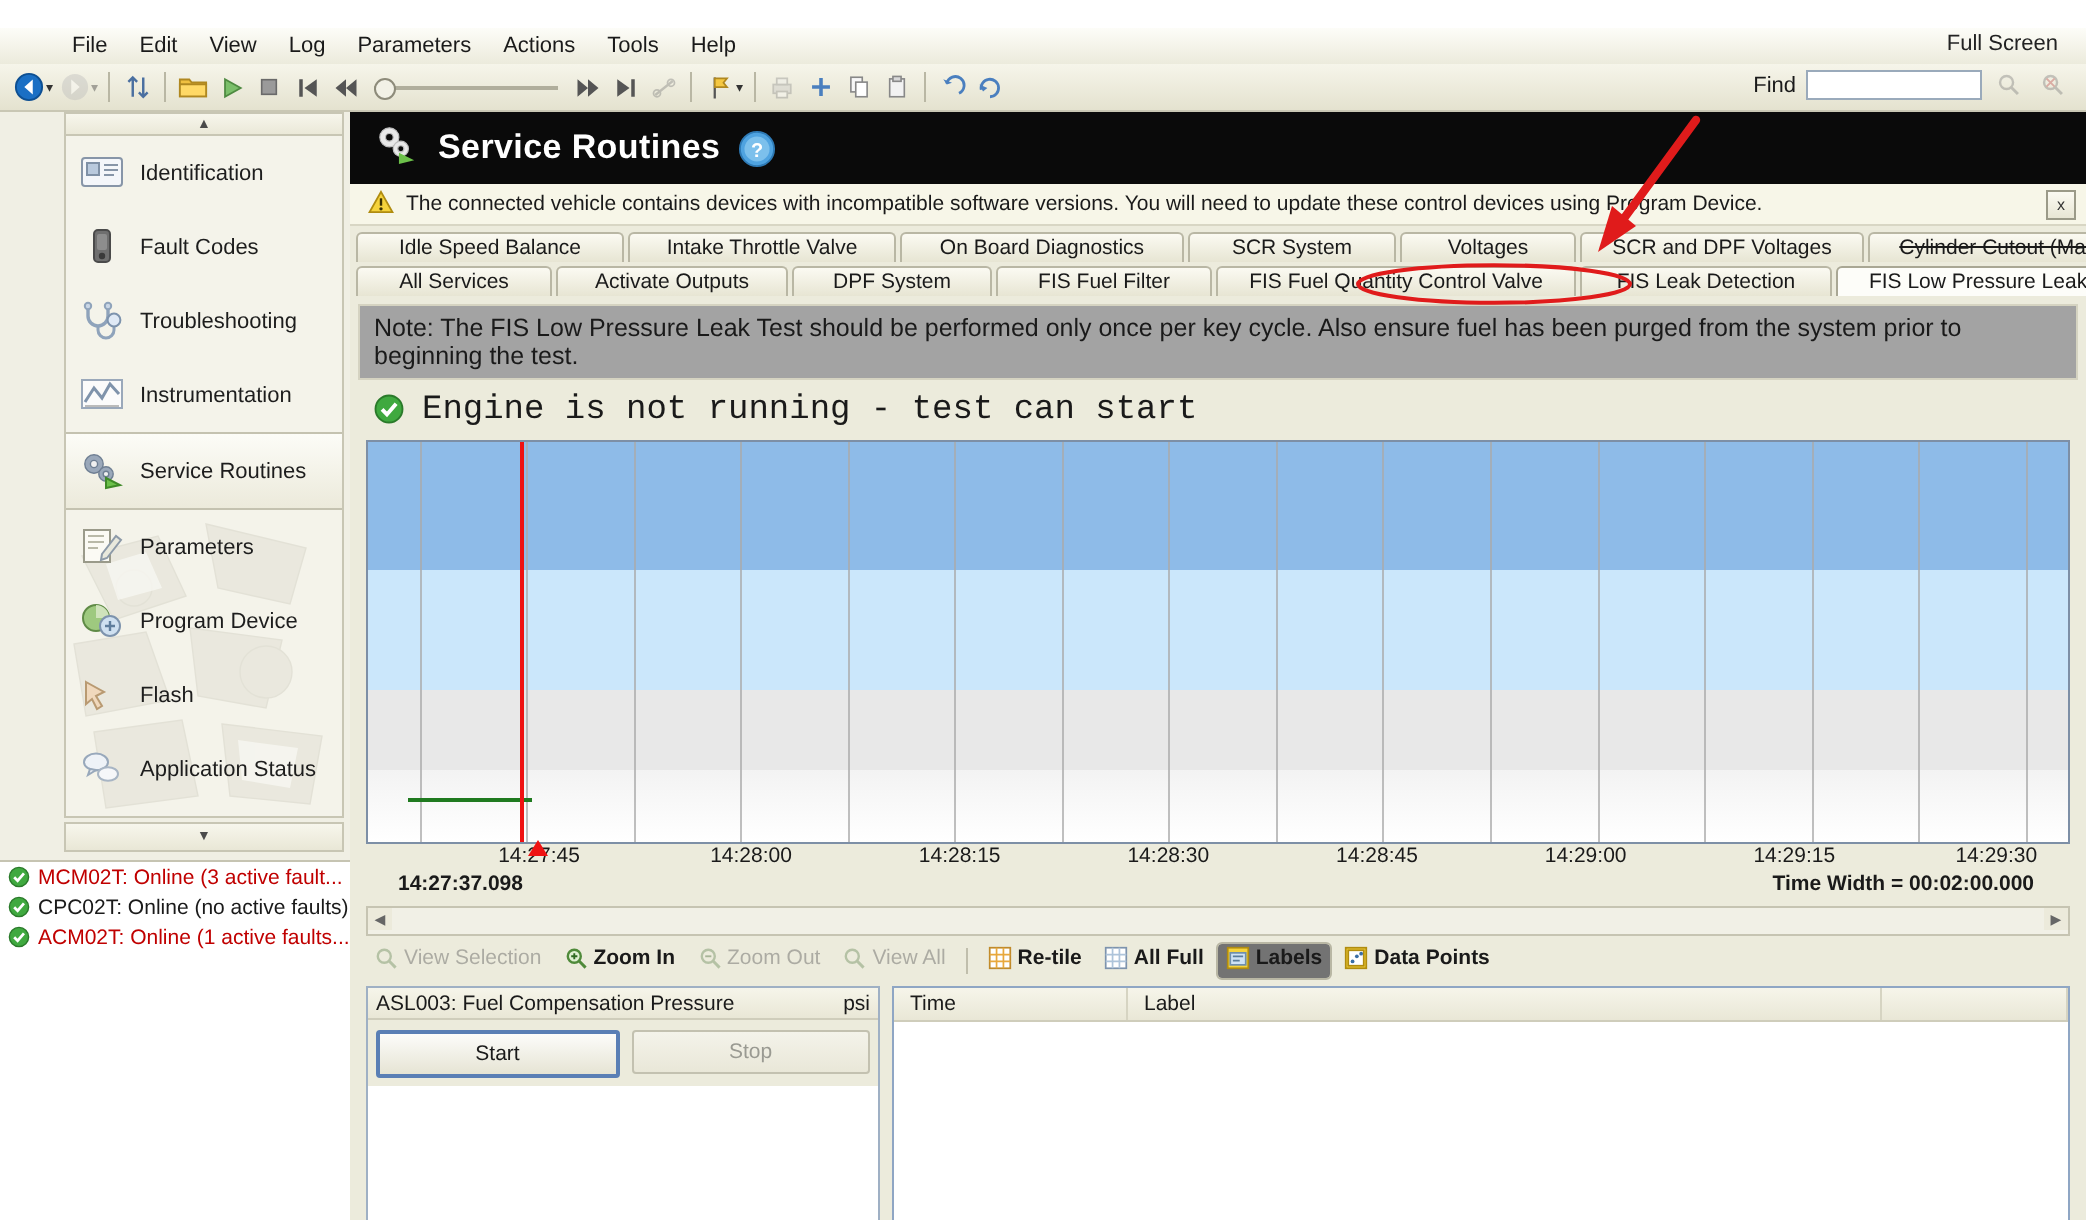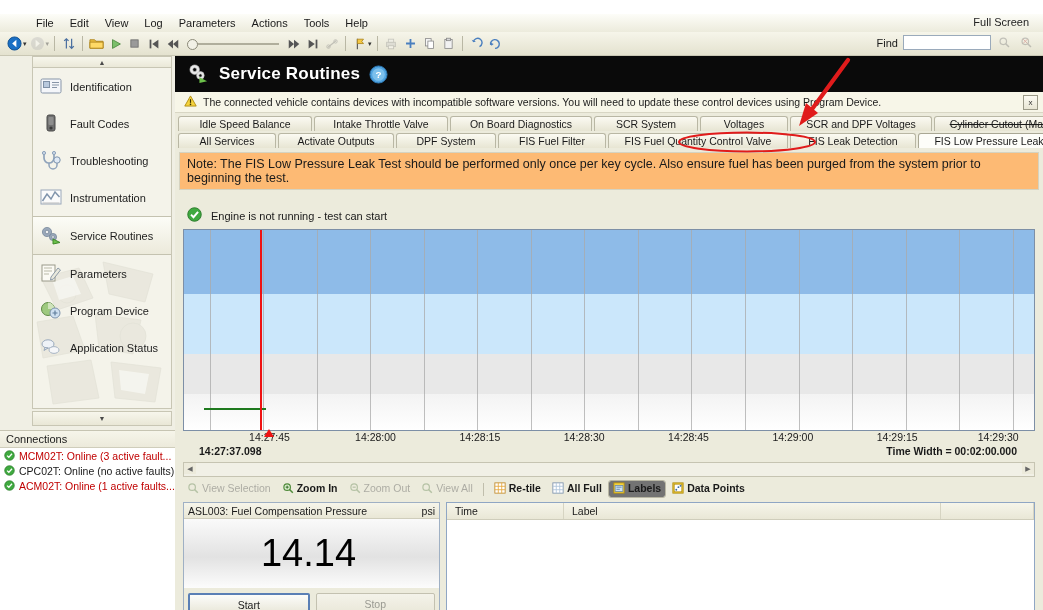--- a/index.html
+++ b/index.html
@@ -131,27 +131,27 @@
     border-radius:3px 3px 0 0;
     display:flex;align-items:center;justify-content:center;
     font-size:10.5px;color:#1a1a1a;padding:0 7px;white-space:nowrap;cursor:default;
   }
   .tab.active{
     background:#fdfdf9;border-color:#a9a794;font-weight:normal;
   }
   .tab-strike{text-decoration:line-through;}
 
   .note{
-    margin:4px 4px 11px 4px;background:#fdba74;border:1px solid #d5d3c1;
+    margin:4px 4px 0 4px;background:#a3a3a3;border:1px solid #d5d3c1;
     padding:4px 7px;font-size:12.5px;color:#1a1a1a;
   }
   .statusline{
     display:flex;align-items:center;gap:9px;padding:6px 0 5px 12px;
   }
-  .status-txt{font-size:11px;color:#1a1a1a;}
+  .status-txt{font-size:17px;color:#1a1a1a;font-family:Liberation Mono, monospace;}
 
   
   .chartbox{
     margin:0 8px;height:200px;background:#fff;border:1px solid #7d8fa6;position:relative;
   }
   .band{position:absolute;left:0;width:100%;}
   .gridv{position:absolute;top:0;bottom:0;width:1px;background:#a9a9a9;opacity:.75;}
   .trace{position:absolute;height:2px;background:#1f7a1f;}
   .cursor{position:absolute;top:0;bottom:0;width:2px;background:#ef1212;}
 
@@ -474,37 +474,44 @@
           <svg width="24" height="20" viewBox="0 0 24 20">
               <circle cx="9" cy="9" r="6.5" fill="#9ec97f" stroke="#5f8a46"></circle>
               <path d="M9 2.5 A6.5 6.5 0 0 1 15.5 9 L9 9 Z" fill="#cfe3bb"></path>
               <circle cx="16" cy="13" r="5" fill="#cfe0f0" stroke="#7d93ad"></circle>
               <path d="M13.5 13 h5 M16 10.5 v5" stroke="#5f7d9c" stroke-width="1.2"></path>
             </svg>
         </span>
         <span class="sb-label">Program Device</span>
       </div>
 
+      <div class="sb-item">
+        <span class="sb-ic">
+          <svg width="24" height="20" viewBox="0 0 24 20">
+              <path d="M4 4 L13 9 L9 11 L12 16 L9.5 17.5 L7 12.5 L4 15 Z" fill="#f0d8bc" stroke="#b99a72"></path>
+            </svg>
+        </span>
+        <span class="sb-label">Flash</span>
+      </div>
 
       <div class="sb-item">
         <span class="sb-ic">
           <svg width="24" height="20" viewBox="0 0 24 20">
               <ellipse cx="9" cy="7" rx="6" ry="4.2" fill="#eef2f7" stroke="#98a8bb"></ellipse>
               <path d="M6 10.5 L5 13.5 L9 11 Z" fill="#eef2f7" stroke="#98a8bb"></path>
               <ellipse cx="15" cy="13" rx="5" ry="3.4" fill="#f6f7f9" stroke="#a8b5c4"></ellipse>
             </svg>
         </span>
         <span class="sb-label">Application Status</span>
       </div>
     </div>
 
     <div class="sb-divider">▼</div>
 
     <div class="conn-panel">
-      <div class="conn-hdr">Connections</div>
       <div class="conn-row">
         <span class="conn-ok">
           <svg width="11" height="11" viewBox="0 0 16 16">
               <circle cx="8" cy="8" r="7" fill="#3fa93f" stroke="#2a7a2a"></circle>
               <path d="M4.5 8.2 L7 10.7 L11.6 5.4" stroke="#fff" stroke-width="2" fill="none"></path>
             </svg>
         </span>
         <span style="color:#c00000">MCM02T: Online (3 active fault...</span>
       </div>
       <div class="conn-row">
@@ -713,21 +720,20 @@
         <span class="ctb-lbl">Data Points</span>
       </div>
     </div>
 
     <div class="bottom">
       <div class="gauge">
         <div class="gauge-hdr">
           <span>ASL003: Fuel Compensation Pressure</span>
           <span>psi</span>
         </div>
-        <div class="gauge-val">14.14</div>
         <div class="gauge-btns">
           <div class="gbtn primary">Start</div>
           <div class="gbtn dis">Stop</div>
         </div>
       </div>
 
       <div class="datatable">
         <div class="dt-hdr">
           <div class="dt-col" style="width:108px">Time</div>
           <div class="dt-col" style="width:368px">Label</div>

